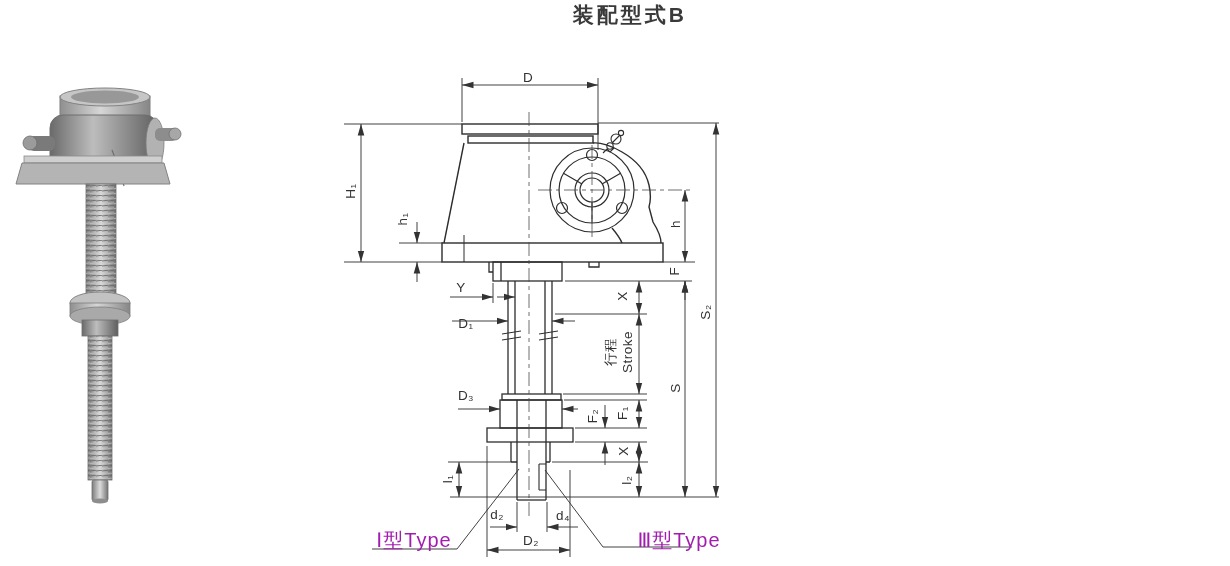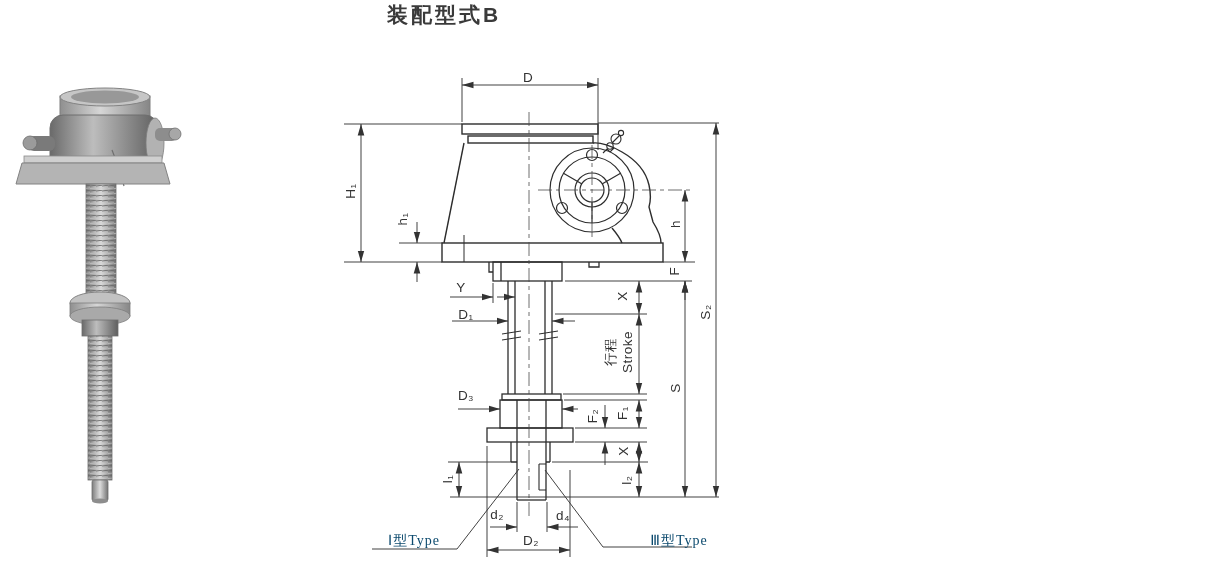--- a/index.html
+++ b/index.html
@@ -1,25 +1,25 @@
 <!DOCTYPE html>
 <html><head>
 <meta charset="utf-8">
 <style>
   html,body{margin:0;padding:0;background:#ffffff;}
   #page{position:relative;width:1230px;height:566px;background:#ffffff;overflow:hidden;
         font-family:"Liberation Sans",sans-serif;}
-  #titleblock{position:absolute;left:387px;top:2px;width:300px;text-align:left;color:#3a3a3a;}
+  #titleblock{position:absolute;left:387px;top:2px;width:300px;text-align:right;color:#3a3a3a;}
   .t-zh{font-size:21px;font-weight:700;letter-spacing:3px;line-height:26px;}
   .t-en{font-size:21px;font-weight:400;letter-spacing:1px;line-height:24px;}
   svg{position:absolute;left:0;top:0;}
   .dim{position:absolute;transform:translate(-50%,-50%);font-size:13.5px;color:#333;
        letter-spacing:.5px;white-space:nowrap;line-height:13px;}
   .rot{transform:translate(-50%,-50%) rotate(-90deg);}
-  .typ{font-size:14px;color:#0c4a6e;letter-spacing:1px;font-family:Liberation Serif, serif;}
+  .typ{font-size:20px;color:#a21caf;letter-spacing:1px;}
 </style>
 </head>
 <body>
 
 <div id="page">
 
   <svg width="1230" height="566" viewBox="0 0 1230 566">
     <defs>
       <marker id="ah" markerWidth="13" markerHeight="9" refX="11.5" refY="4.5" orient="auto-start-reverse" markerUnits="userSpaceOnUse">
         <path d="M0,1.2 L11.5,4.5 L0,7.8 Z" fill="#333"></path>
@@ -188,21 +188,21 @@
     <div class="t-zh">装配型式B</div>
   </div>
 
   <span class="dim" style="left:528px;top:77px">D</span>
   <span class="dim rot" style="left:350px;top:191px">H₁</span>
   <span class="dim rot" style="left:402px;top:219px">h₁</span>
   <span class="dim rot" style="left:675px;top:224px">h</span>
   <span class="dim rot" style="left:674px;top:271px">F</span>
   <span class="dim rot" style="left:622px;top:296px">X</span>
   <span class="dim" style="left:461px;top:287px">Y</span>
-  <span class="dim" style="left:466px;top:314px">D₁</span>
+  <span class="dim" style="left:466px;top:323px">D₁</span>
   <span class="dim rot" style="left:610px;top:352px">行程</span>
   <span class="dim rot" style="left:627px;top:352px">Stroke</span>
   <span class="dim rot" style="left:675px;top:388px">S</span>
   <span class="dim rot" style="left:705px;top:312px">S₂</span>
   <span class="dim" style="left:466px;top:395px">D₃</span>
   <span class="dim rot" style="left:592px;top:416px">F₂</span>
   <span class="dim rot" style="left:622px;top:413px">F₁</span>
   <span class="dim rot" style="left:623px;top:451px">X</span>
   <span class="dim rot" style="left:447px;top:479px">l₁</span>
   <span class="dim rot" style="left:626px;top:480px">l₂</span>

